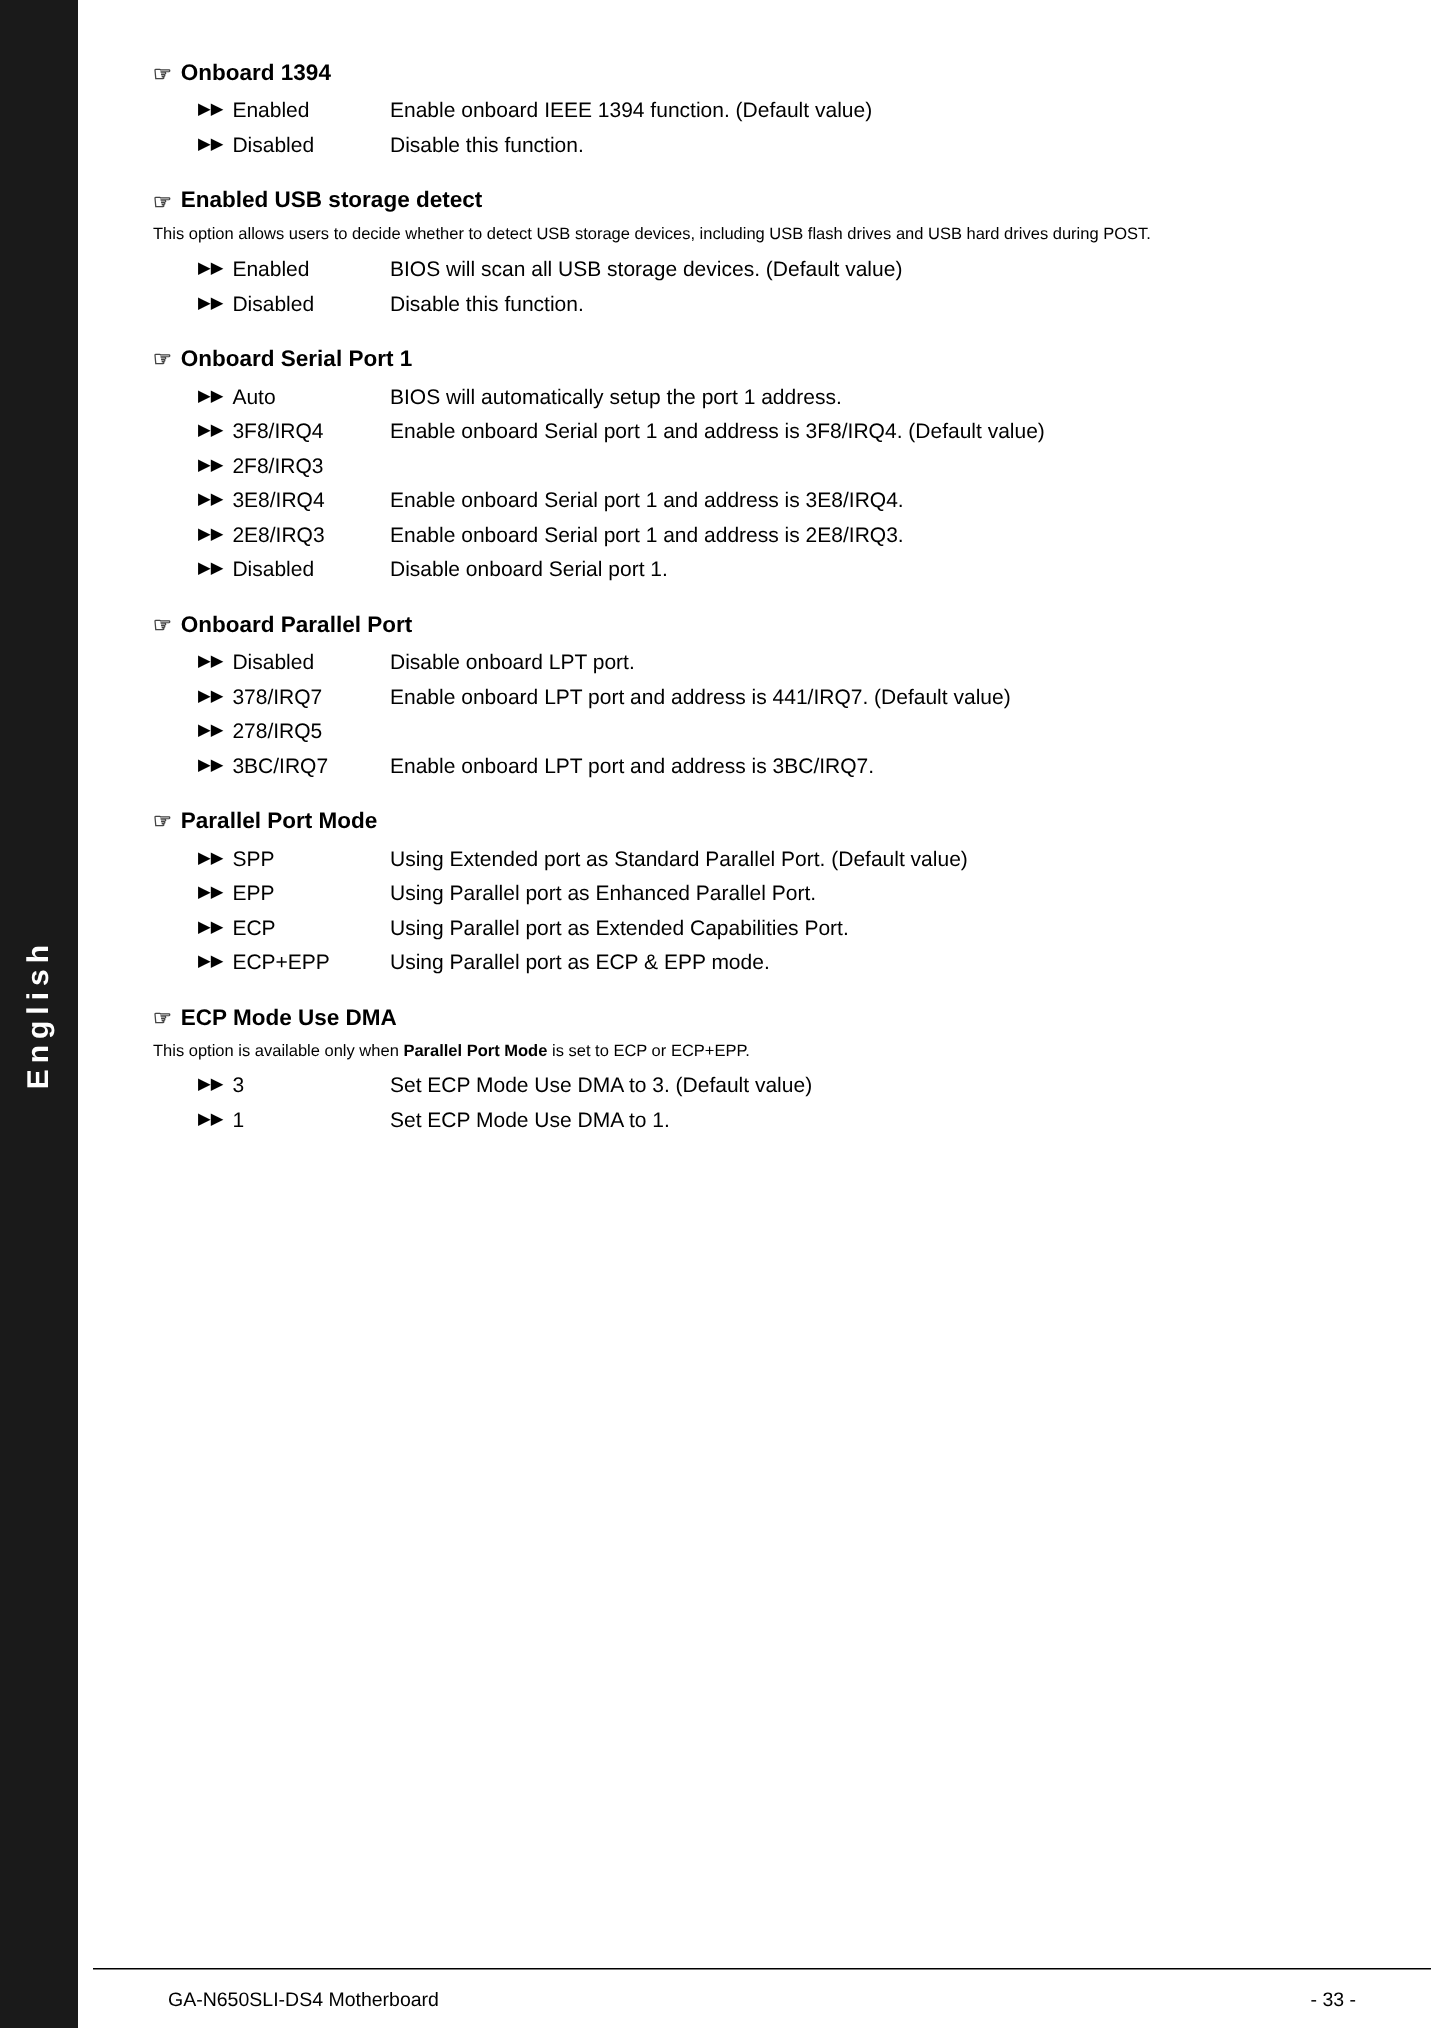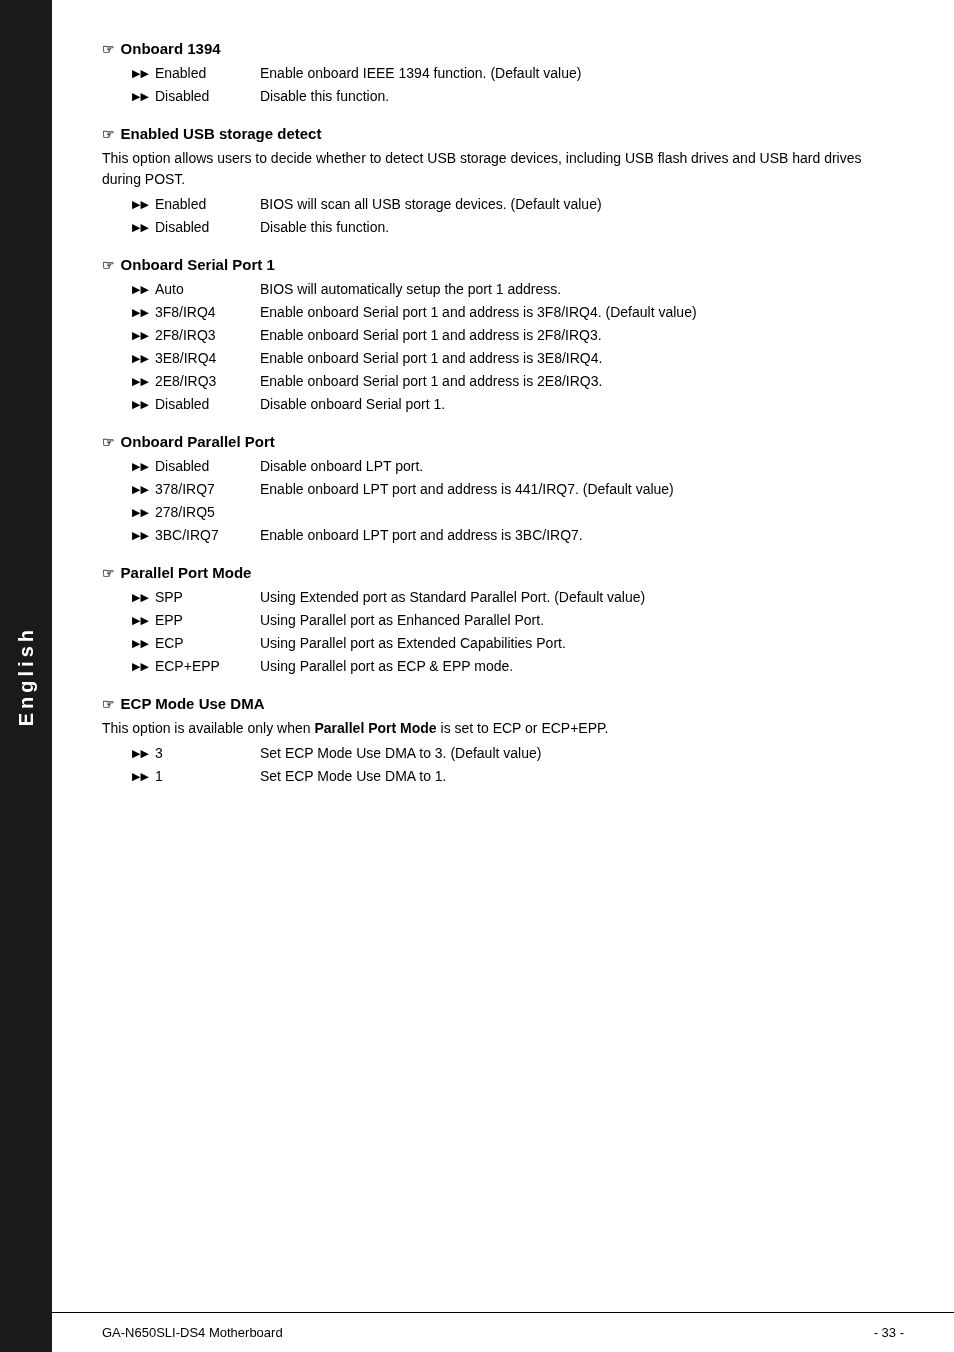--- a/index.html
+++ b/index.html
@@ -37,21 +37,21 @@
     
     .main-content {
       margin-left: 52px;
       padding: 40px 50px 80px 50px;
     }
 
     
     .footer {
       position: absolute;
       bottom: 0;
-      left: 52px;
+      left: 62px;
       right: 0;
       height: 40px;
       border-top: 1px solid #000;
       display: flex;
       align-items: center;
       justify-content: space-between;
       padding: 0 50px;
       font-size: 13px;
     }
 
@@ -71,21 +71,21 @@
 
     .section-title .phone-icon {
       font-size: 14px;
       color: #444;
     }
 
     .section-desc {
       margin-left: 0px;
       margin-bottom: 4px;
       line-height: 1.5;
-      font-size: 14px;
+      font-size: 11px;
     }
 
     .option-list {
       list-style: none;
       margin-left: 30px;
     }
 
     .option-list li {
       display: flex;
       align-items: flex-start;
@@ -164,21 +164,20 @@
       <li>
         <span class="option-key"><span class="arrow">▶▶</span>Auto</span>
         <span class="option-desc">BIOS will automatically setup the port 1 address.</span>
       </li>
       <li>
         <span class="option-key"><span class="arrow">▶▶</span>3F8/IRQ4</span>
         <span class="option-desc">Enable onboard Serial port 1 and address is 3F8/IRQ4. (Default value)</span>
       </li>
       <li>
         <span class="option-key"><span class="arrow">▶▶</span>2F8/IRQ3</span>
-        <span class="option-desc">Enable onboard Serial port 1 and address is 2F8/IRQ3.</span>
       </li>
       <li>
         <span class="option-key"><span class="arrow">▶▶</span>3E8/IRQ4</span>
         <span class="option-desc">Enable onboard Serial port 1 and address is 3E8/IRQ4.</span>
       </li>
       <li>
         <span class="option-key"><span class="arrow">▶▶</span>2E8/IRQ3</span>
         <span class="option-desc">Enable onboard Serial port 1 and address is 2E8/IRQ3.</span>
       </li>
       <li>

